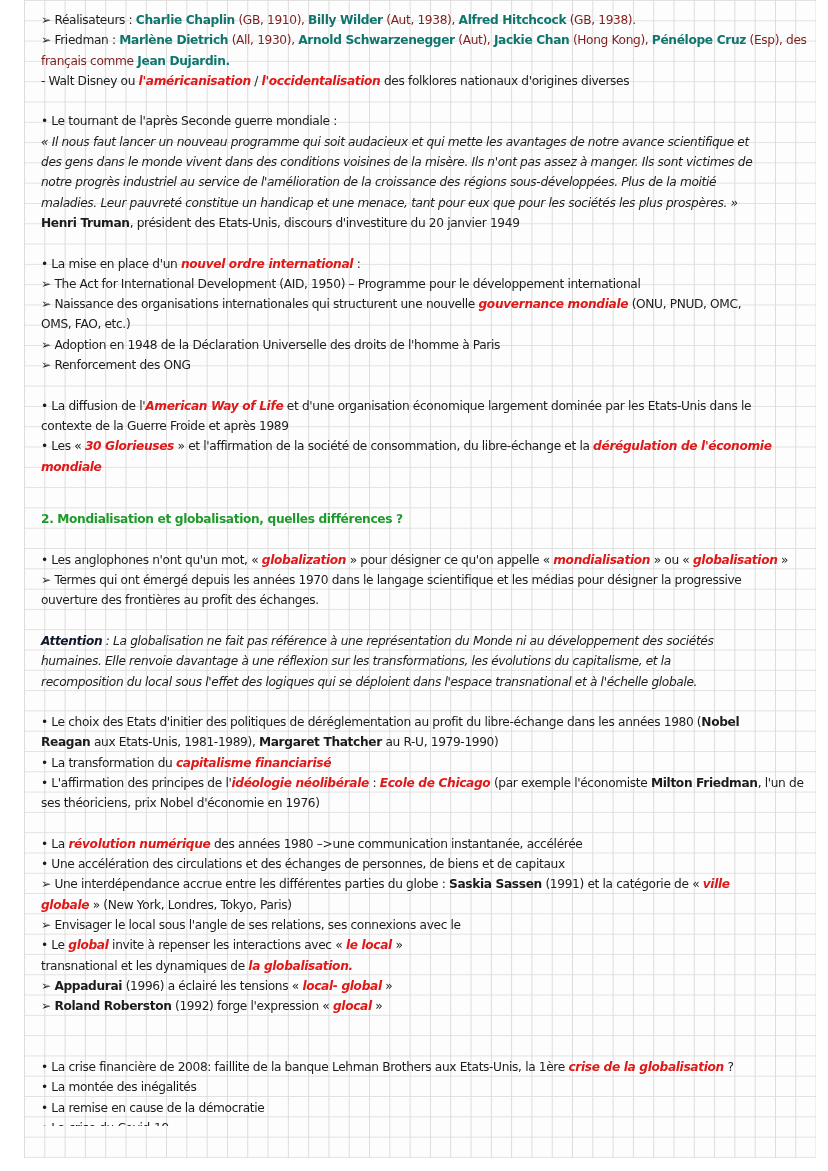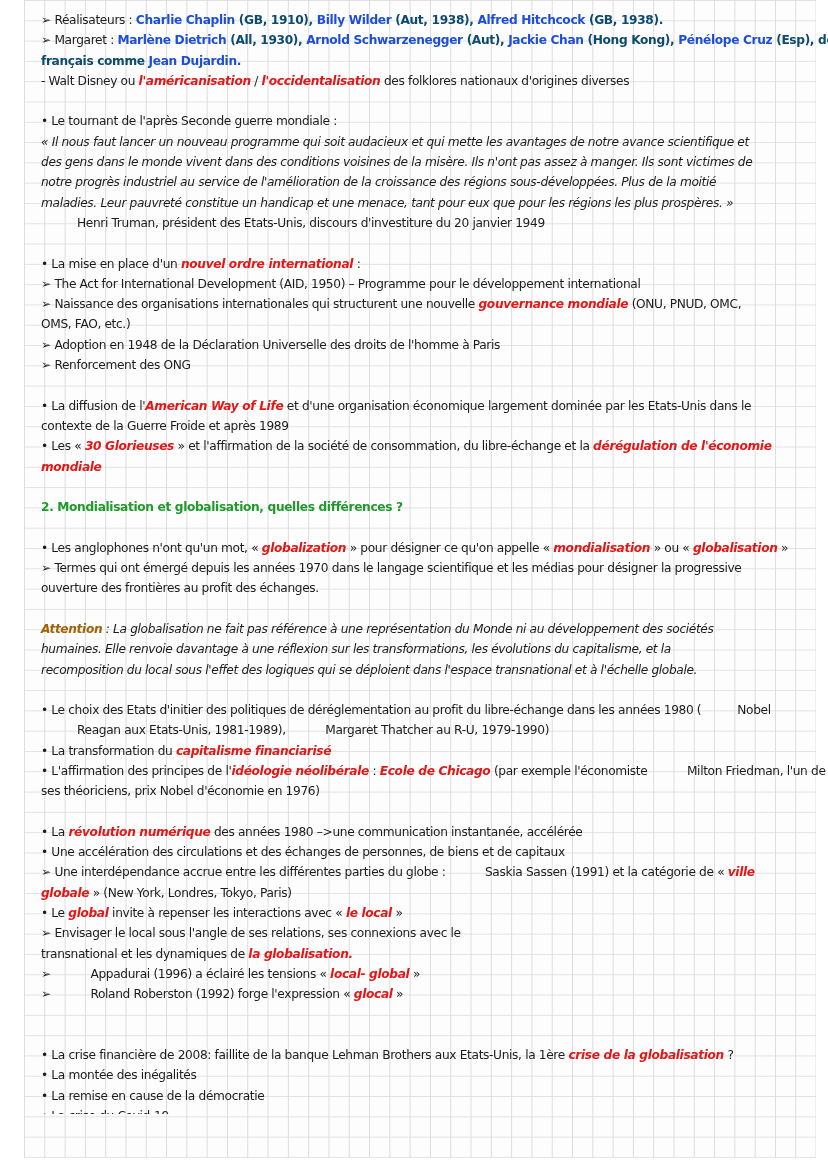--- a/index.html
+++ b/index.html
@@ -18,55 +18,55 @@
       background-size: 20.3px 20.3px;
       background-position: 0 0;
     }
     .content {
       position: absolute; left: 41px; top: 10px; width: 762px;
       letter-spacing: -0.35px;
     }
     .line { height: 20.3px; line-height: 20.3px; white-space: nowrap; }
     .blank { height: 20.3px; }
     .red { color: #e01818; font-style: italic; font-weight: bold; margin-top: 28px; }
-    .pink { color: #1d4ed8; font-weight: bold; }
-    .pinkn { color: #0c4a6e; font-weight: bold; }
-    .b { font-weight: normal; margin-left: 36px; }
+    .pink { color: #0f766e; font-weight: bold; }
+    .pinkn { color: #7f1d1d; }
+    .b { font-weight: bold; }
     .i { font-style: italic; }
-    .green { color: #1e9a2a; font-weight: bold; }
-    .att { color: #a16207; font-style: italic; font-weight: bold; }
+    .green { color: #1e9a2a; font-weight: bold; margin-top: 12px; }
+    .att { color: #0f172a; font-style: italic; font-weight: bold; }
   </style>
 </head>
 <body>
 
 <div class="sheet"></div>
 
 <div class="content">
 
   <div class="line">
     <span>➢</span>
     <span>Réalisateurs : </span><span class="pink">Charlie Chaplin</span><span class="pinkn"> (GB, 1910), </span><span class="pink">Billy Wilder</span><span class="pinkn"> (Aut, 1938), </span><span class="pink">Alfred Hitchcock</span><span class="pinkn"> (GB, 1938).</span>
   </div>
   <div class="line">
     <span>➢</span>
-    <span>Margaret : </span><span class="pink">Marlène Dietrich</span><span class="pinkn"> (All, 1930), </span><span class="pink">Arnold Schwarzenegger</span><span class="pinkn"> (Aut), </span><span class="pink">Jackie Chan</span><span class="pinkn"> (Hong Kong), </span><span class="pink">Pénélope Cruz</span><span class="pinkn"> (Esp), des</span>
+    <span>Friedman : </span><span class="pink">Marlène Dietrich</span><span class="pinkn"> (All, 1930), </span><span class="pink">Arnold Schwarzenegger</span><span class="pinkn"> (Aut), </span><span class="pink">Jackie Chan</span><span class="pinkn"> (Hong Kong), </span><span class="pink">Pénélope Cruz</span><span class="pinkn"> (Esp), des</span>
   </div>
   <div class="line">
     <span class="pinkn">français comme </span><span class="pink">Jean Dujardin.</span>
   </div>
   <div class="line">
     <span>- Walt Disney ou </span><span class="red">l'américanisation</span><span> / </span><span class="red">l'occidentalisation</span><span> des folklores nationaux d'origines diverses</span>
   </div>
   <div class="blank"></div>
 
   <div class="line">• Le tournant de l'après Seconde guerre mondiale :</div>
   <div class="line i">« Il nous faut lancer un nouveau programme qui soit audacieux et qui mette les avantages de notre avance scientifique et</div>
   <div class="line i">des gens dans le monde vivent dans des conditions voisines de la misère. Ils n'ont pas assez à manger. Ils sont victimes de</div>
   <div class="line i">notre progrès industriel au service de l'amélioration de la croissance des régions sous-développées. Plus de la moitié</div>
-  <div class="line i">maladies. Leur pauvreté constitue un handicap et une menace, tant pour eux que pour les régions les plus prospères. »</div>
+  <div class="line i">maladies. Leur pauvreté constitue un handicap et une menace, tant pour eux que pour les sociétés les plus prospères. »</div>
   <div class="line">
     <span class="b">Henri Truman</span><span>, président des Etats-Unis, discours d'investiture du 20 janvier 1949</span>
   </div>
   <div class="blank"></div>
 
   <div class="line">
     <span>• La mise en place d'un </span><span class="red">nouvel ordre international</span><span> :</span>
   </div>
   <div class="line">
     <span>➢</span> <span>The Act for International Development (AID, 1950) – Programme pour le développement international</span>
@@ -132,24 +132,24 @@
     <span>• La </span><span class="red">révolution numérique</span><span> des années 1980 –&gt;une communication instantanée, accélérée</span>
   </div>
   <div class="line">• Une accélération des circulations et des échanges de personnes, de biens et de capitaux</div>
   <div class="line">
     <span>➢</span> <span>Une interdépendance accrue entre les différentes parties du globe : </span><span class="b">Saskia Sassen</span><span> (1991) et la catégorie de « </span><span class="red">ville</span>
   </div>
   <div class="line">
     <span class="red">globale</span><span> » (New York, Londres, Tokyo, Paris)</span>
   </div>
   <div class="line">
-    <span>• Le </span><span class="red">global</span><span> invite à repenser les interactions avec « </span><span class="red">le local</span><span> »</span>
+    <span>➢</span> <span>Envisager le local sous l'angle de ses relations, ses connexions avec le</span>
   </div>
   <div class="line">
-    <span>➢</span> <span>Envisager le local sous l'angle de ses relations, ses connexions avec le</span>
+    <span>• Le </span><span class="red">global</span><span> invite à repenser les interactions avec « </span><span class="red">le local</span><span> »</span>
   </div>
   <div class="line">
     <span>transnational et les dynamiques de </span><span class="red">la globalisation.</span>
   </div>
   <div class="line">
     <span>➢</span> <span class="b">Appadurai</span><span> (1996) a éclairé les tensions « </span><span class="red">local- global</span><span> »</span>
   </div>
   <div class="line">
     <span>➢</span> <span class="b">Roland Roberston</span><span> (1992) forge l'expression « </span><span class="red">glocal</span><span> »</span>
   </div>

